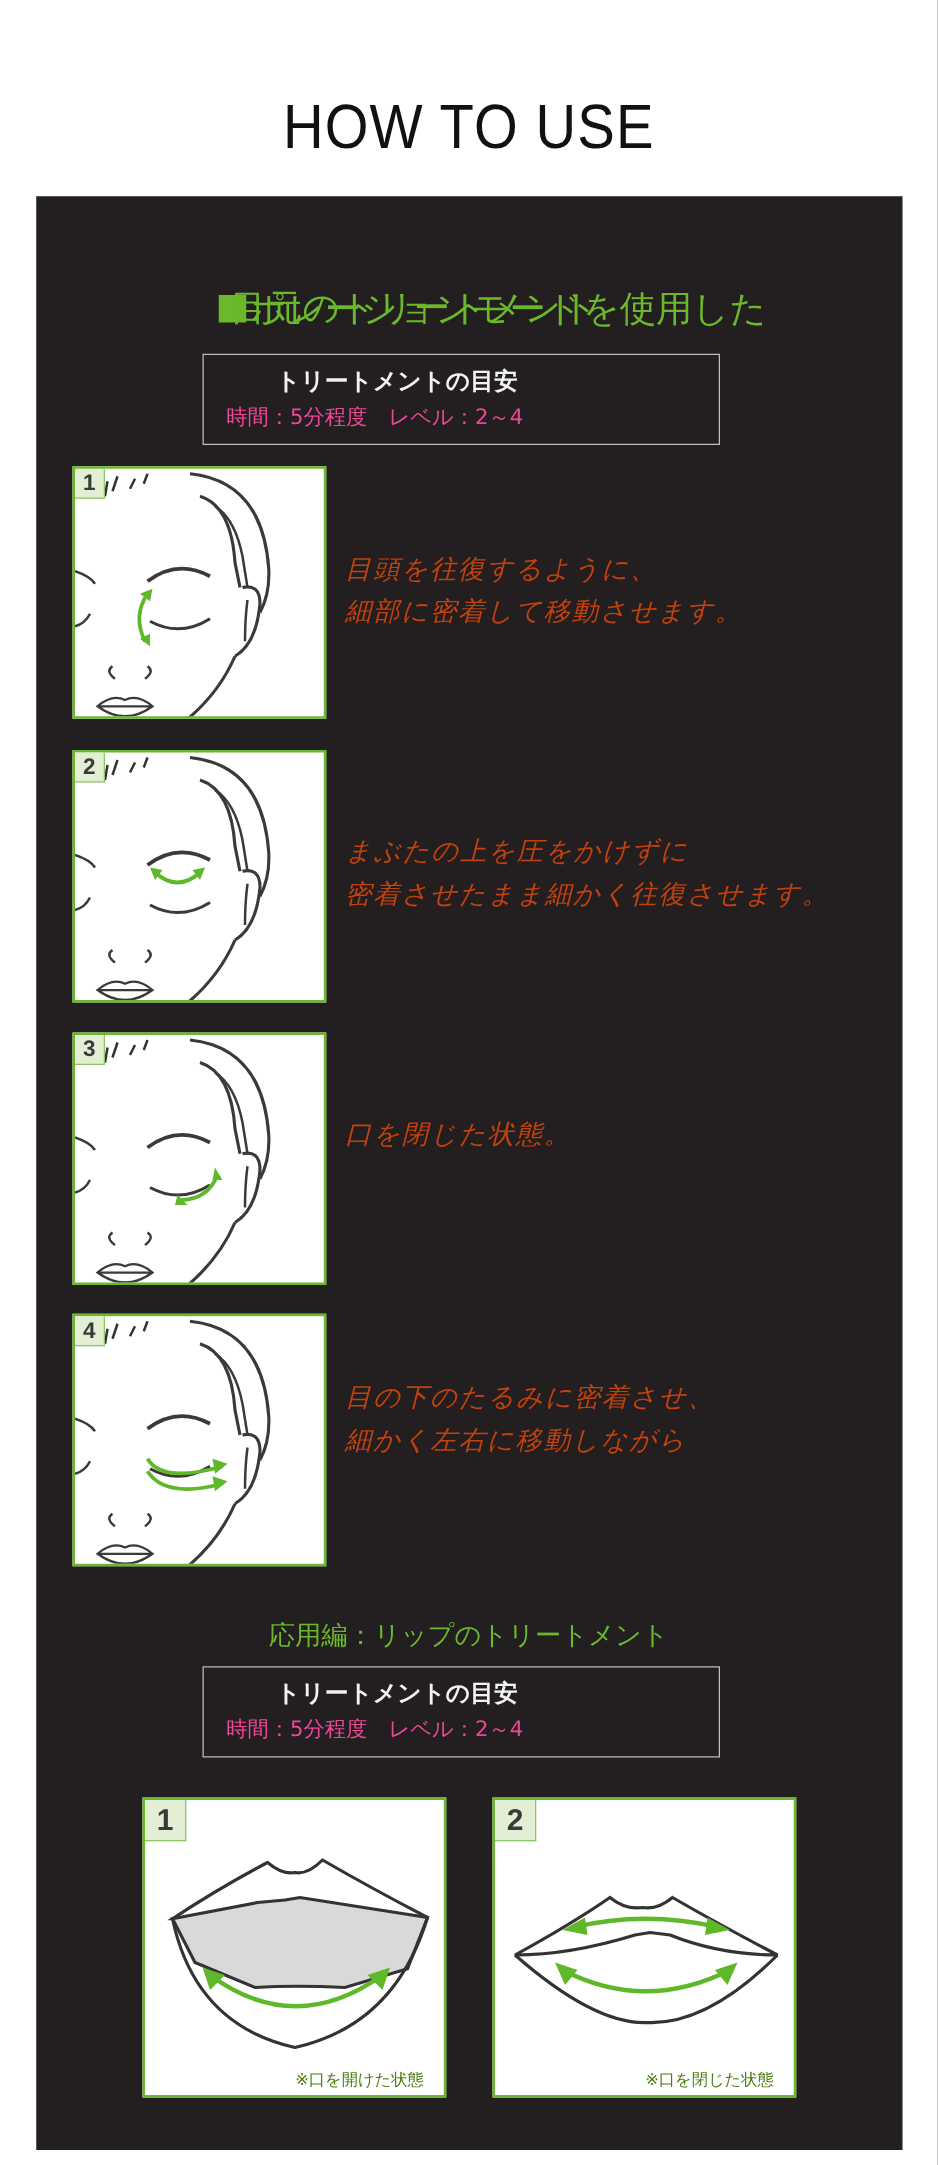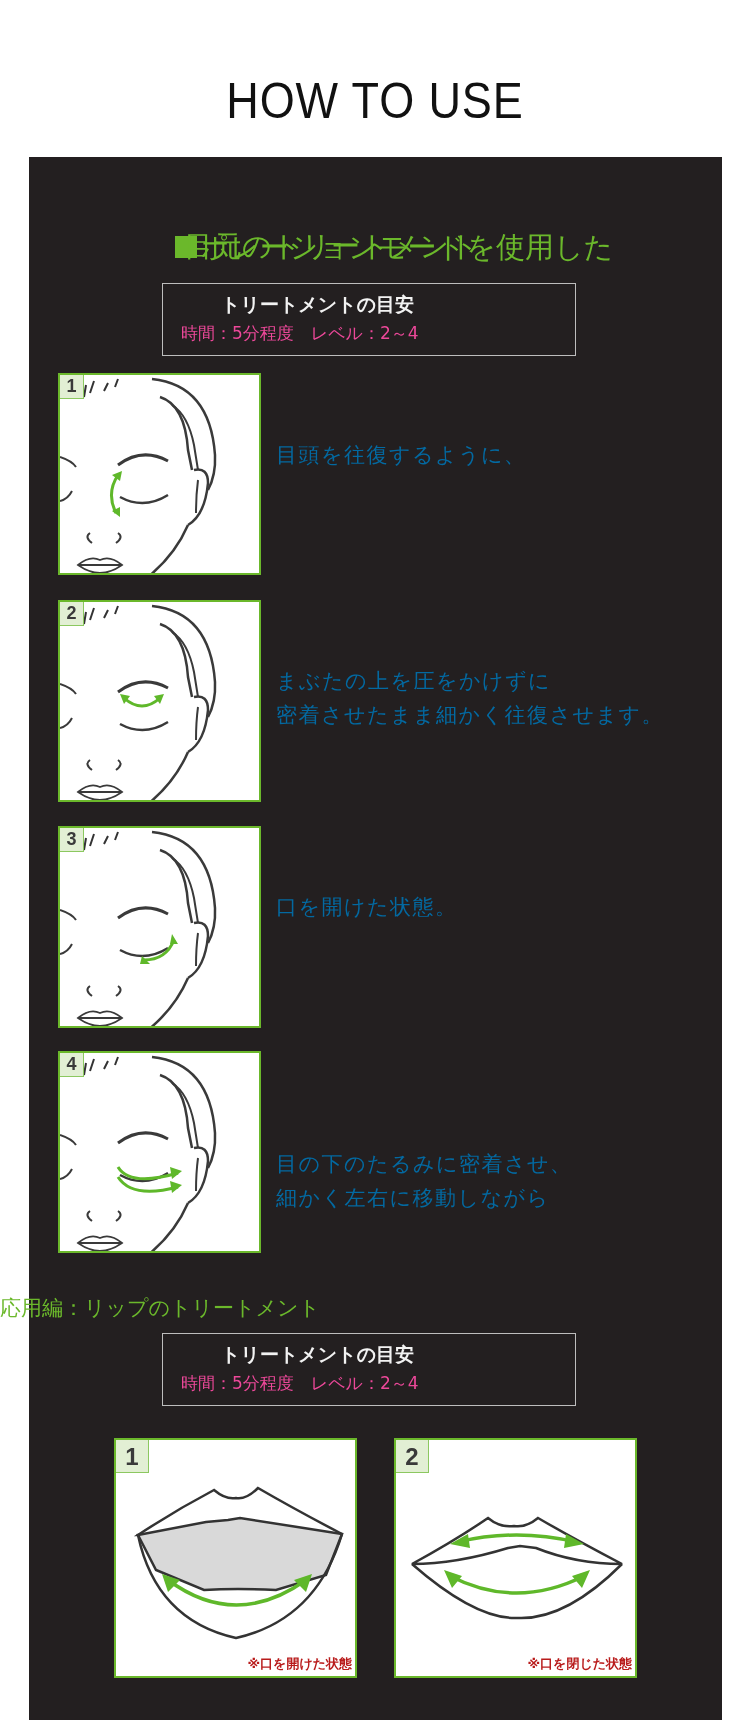--- a/index.html
+++ b/index.html
@@ -14,23 +14,23 @@
   .info-box { position: absolute; border: 1.5px solid #bdbdbd; box-sizing: border-box; color: #eee; }
   .info-box .t1 { position: absolute; left: 18px; top: 8px; font-size: 19px; font-weight: bold; color: #f2f2f2; margin-left: 40px; }
   .info-box .t2 { position: absolute; left: 18px; top: 38px; font-size: 17px; color: #ec4899; white-space: pre; }
   .illus { position: absolute; background: #fff; border: 2px solid #6bb82b; box-sizing: border-box; overflow: hidden; }
   .badge { position: absolute; left: 0; top: 0; width: 24px; height: 24px; background: #e2efd4;
            border-right: 1.5px solid #8cc860; border-bottom: 1.5px solid #8cc860; box-sizing: border-box;
            color: #3a3a3a; font-weight: bold; font-size: 18px; line-height: 23px; text-align: center;
            font-family: "Liberation Sans", sans-serif; }
   .badge.big { width: 33px; height: 33px; font-size: 24px; line-height: 33px; }
   .illus svg { position: absolute; left: 0; top: 0; }
-  .step-text { position: absolute; color: #0369a1; font-size: 21px; line-height: 34px; letter-spacing: 1.5px; }
-  .sub-heading { position: absolute; left: 0; width: 750px; text-align: left; color: #6bb82b; font-size: 21px; }
-  .caption { position: absolute; right: 3px; bottom: 3px; font-size: 13px; color: #b91c1c; font-weight: bold; }
+  .step-text { position: absolute; color: #c2410c; font-size: 21px; line-height: 34px; letter-spacing: 1.5px; font-style: italic; }
+  .sub-heading { position: absolute; left: 0; width: 750px; text-align: center; color: #6bb82b; font-size: 21px; }
+  .caption { position: absolute; right: 16px; bottom: 3px; font-size: 13px; color: #4d7c0f; font-weight: normal; }
 </style>
 </head>
 <body>
 
 <div class="page-title">HOW TO USE</div>
 
 <div class="panel"></div>
 
 <div class="section-heading" style="left:157px; top:190px;">
   <span class="sq"></span><span>ポレーションモードを使用した</span>
@@ -74,20 +74,21 @@
 <div class="illus" style="left:58px; top:373px; width:203px; height:202px;">
   <svg width="203" height="202" viewBox="0 0 203 202">
     <use href="#face"></use>
     <path d="M58 100 Q46 118 56 138" stroke="#5fb82a" stroke-width="3" fill="none"></path>
     <path d="M52 100 L62 96 L60 106 Z M52 136 L60 142 L60 132 Z" fill="#5fb82a"></path>
   </svg>
   <div class="badge">1</div>
 </div>
 <div class="step-text" style="left:276px; top:438px;">
   <div>目頭を往復するように、</div>
+  <div>細部に密着して移動させます。</div>
 </div>
 
 <div class="illus" style="left:58px; top:600px; width:203px; height:202px;">
   <svg width="203" height="202" viewBox="0 0 203 202">
     <use href="#face"></use>
     <path d="M64 96 Q82 112 100 96" stroke="#5fb82a" stroke-width="3" fill="none"></path>
     <path d="M60 92 L70 94 L64 102 Z M104 92 L94 94 L100 102 Z" fill="#5fb82a"></path>
   </svg>
   <div class="badge">2</div>
 </div>
@@ -98,33 +99,33 @@
 
 <div class="illus" style="left:58px; top:826px; width:203px; height:202px;">
   <svg width="203" height="202" viewBox="0 0 203 202">
     <use href="#face"></use>
     <path d="M84 132 Q106 132 114 112" stroke="#5fb82a" stroke-width="3" fill="none"></path>
     <path d="M82 128 L90 136 L80 136 Z M112 106 L118 116 L110 116 Z" fill="#5fb82a"></path>
   </svg>
   <div class="badge">3</div>
 </div>
 <div class="step-text" style="left:276px; top:890px;">
-  <div>口を開けた状態。</div>
+  <div>口を閉じた状態。</div>
 </div>
 
 <div class="illus" style="left:58px; top:1051px; width:203px; height:202px;">
   <svg width="203" height="202" viewBox="0 0 203 202">
     <use href="#face"></use>
     <path d="M58 114 Q70 134 118 120" stroke="#5fb82a" stroke-width="3" fill="none"></path>
     <path d="M58 124 Q72 146 118 134" stroke="#5fb82a" stroke-width="3" fill="none"></path>
     <path d="M110 114 L122 118 L112 126 Z M110 128 L122 132 L112 140 Z" fill="#5fb82a"></path>
   </svg>
   <div class="badge">4</div>
 </div>
-<div class="step-text" style="left:276px; top:1101px;margin-top:46px;">
+<div class="step-text" style="left:276px; top:1101px;">
   <div>目の下のたるみに密着させ、</div>
   <div>細かく左右に移動しながら</div>
 </div>
 
 <div class="sub-heading" style="top:1294px;">応用編：リップのトリートメント</div>
 
 <div class="info-box" style="left:162px; top:1333px; width:414px; height:73px;">
   <div class="t1">トリートメントの目安</div>
   <div class="t2">時間：5分程度　レベル：2～4</div>
 </div>

